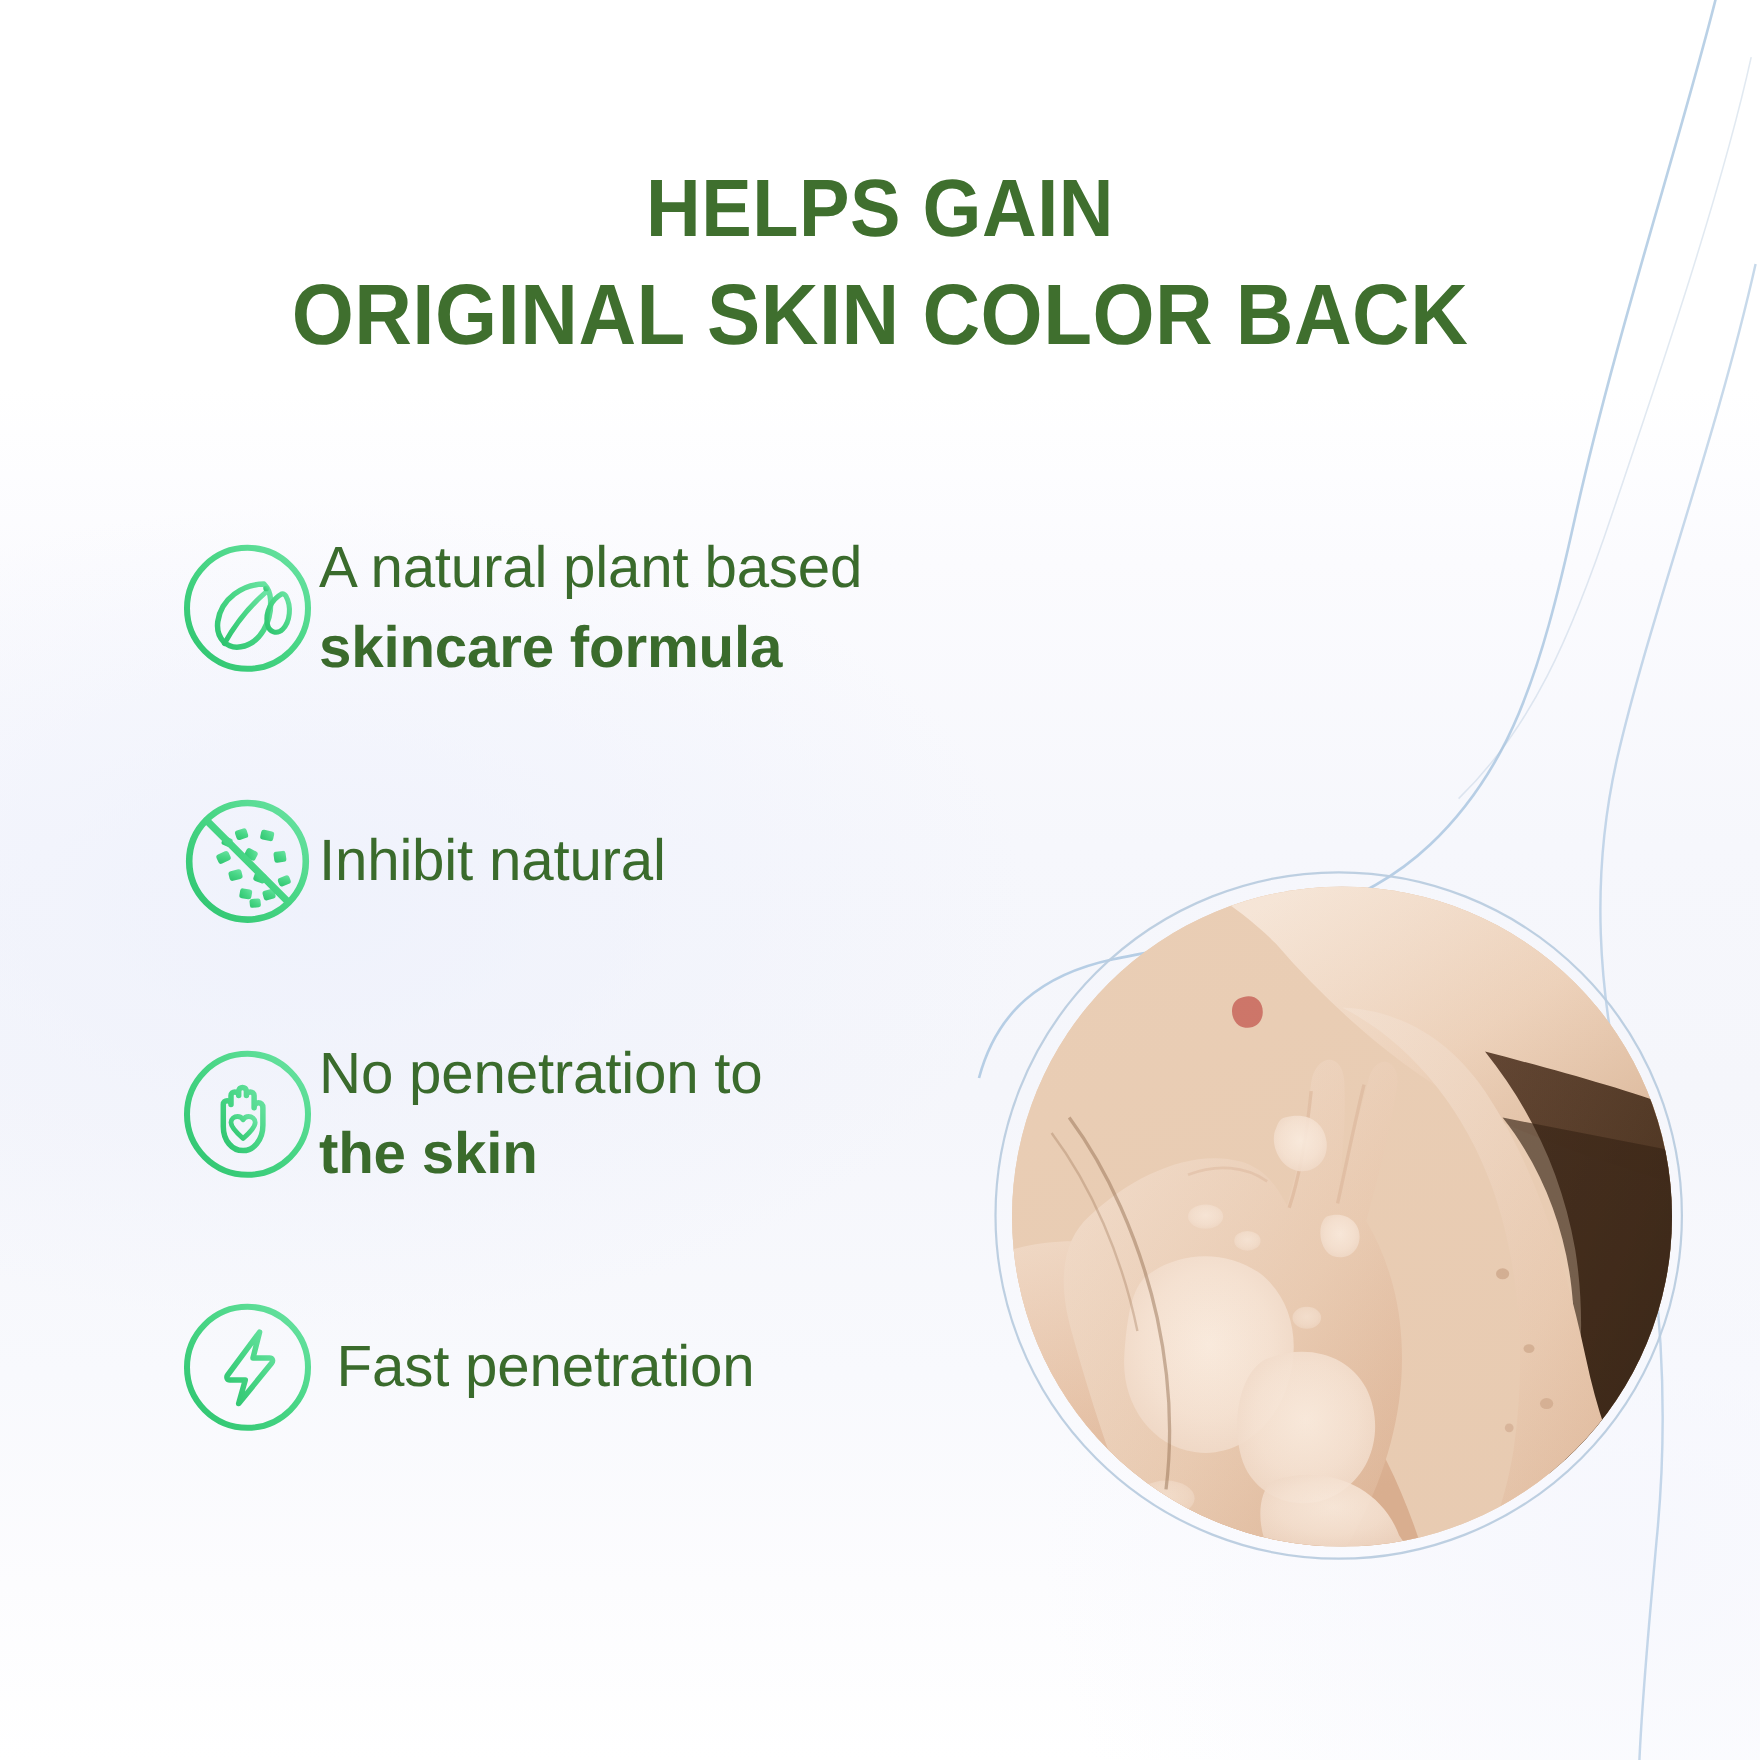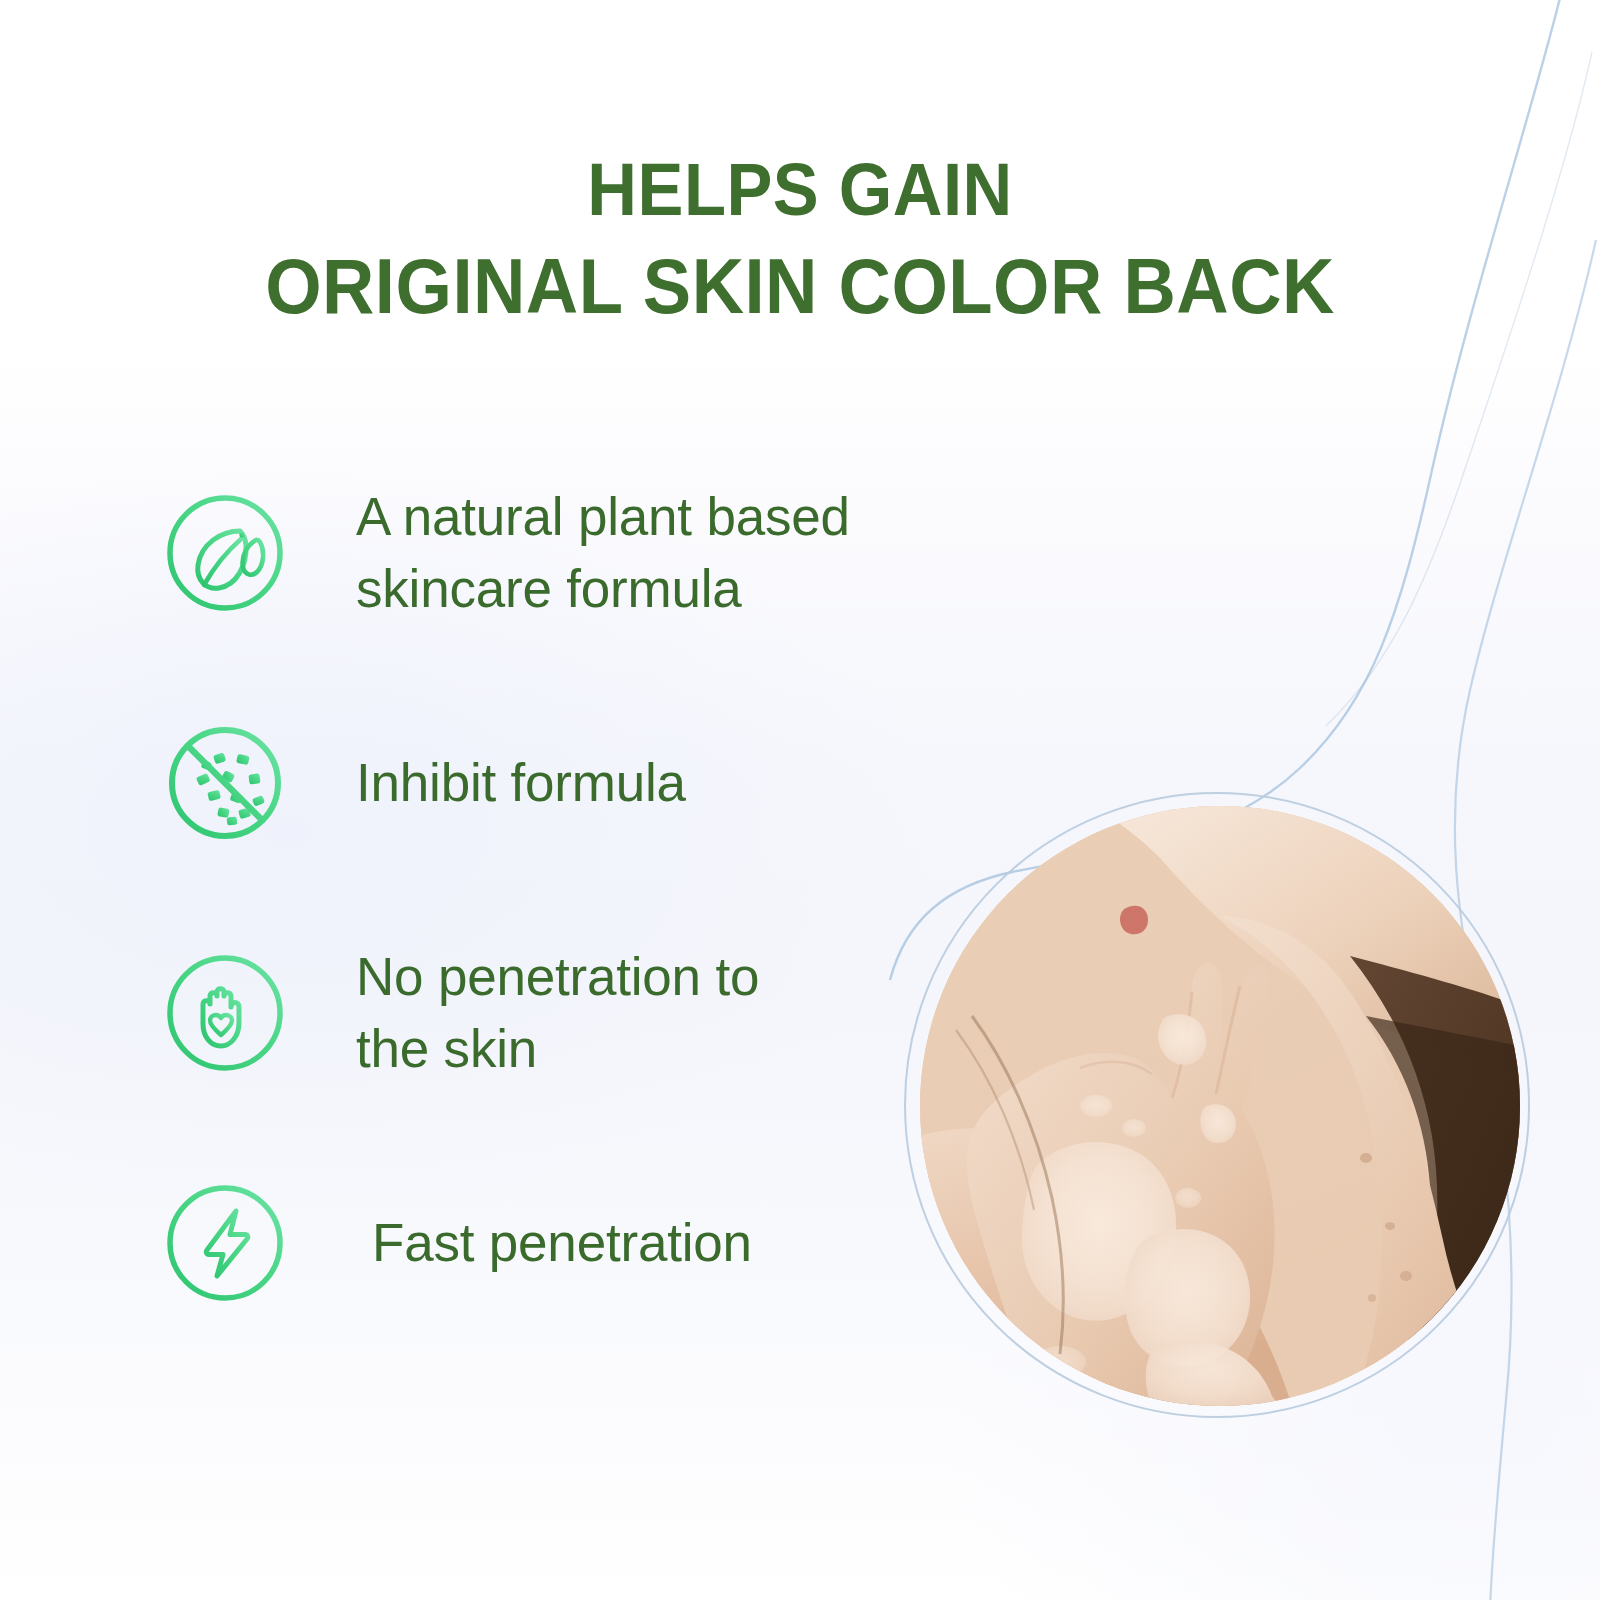--- a/index.html
+++ b/index.html
@@ -92,29 +92,28 @@
 
   .feature-icon {
     width: 130px;
     height: 130px;
     flex: 0 0 130px;
     display: flex;
     align-items: center;
     justify-content: center;
   }
   .feature-text {
-    margin-left: 66px;
     color: #3a6b2c;
     font-family: "Liberation Sans", sans-serif;
     font-weight: normal;
     font-size: 53px;
     line-height: 72px;
     letter-spacing: -0.2px;
   }
-  .feature-text .t2 { display: block; }
+  .feature-text .t2 { display: block; font-weight: bold; }
 
   
   .photo-wrap {
     position: absolute;
     left: 920px;
     top: 806px;
     width: 600px;
     height: 600px;
   }
   .photo-ring {
@@ -223,21 +222,21 @@
             <rect x="92" y="78" width="11" height="8" rx="2.5" transform="rotate(-22 97 82)"></rect>
             <rect x="57" y="89" width="11" height="9" rx="2.5" transform="rotate(10 62 93)"></rect>
             <rect x="78" y="90" width="11" height="9" rx="2.5" transform="rotate(-16 83 94)"></rect>
             <rect x="41" y="42" width="9" height="8" rx="2.2" transform="rotate(24 45 46)"></rect>
             <rect x="66" y="98" width="10" height="8" rx="2.2" transform="rotate(-6 71 102)"></rect>
           </g>
           <line x1="27" y1="27" x2="101" y2="101" stroke="url(#g2)" stroke-width="6.5" stroke-linecap="round"></line>
         </svg>
       </div>
       <div class="feature-text">
-        <span class="t1">Inhibit formula</span>
+        <span class="t1">Inhibit natural</span>
       </div>
     </div>
 
     <div class="feature-row">
       <div class="feature-icon">
         <svg width="128" height="128" viewBox="0 0 128 128">
           <defs>
             <linearGradient id="g3" x1="0" y1="1" x2="1" y2="0">
               <stop offset="0%" stop-color="#2ec46f"></stop>
               <stop offset="55%" stop-color="#49d686"></stop>

